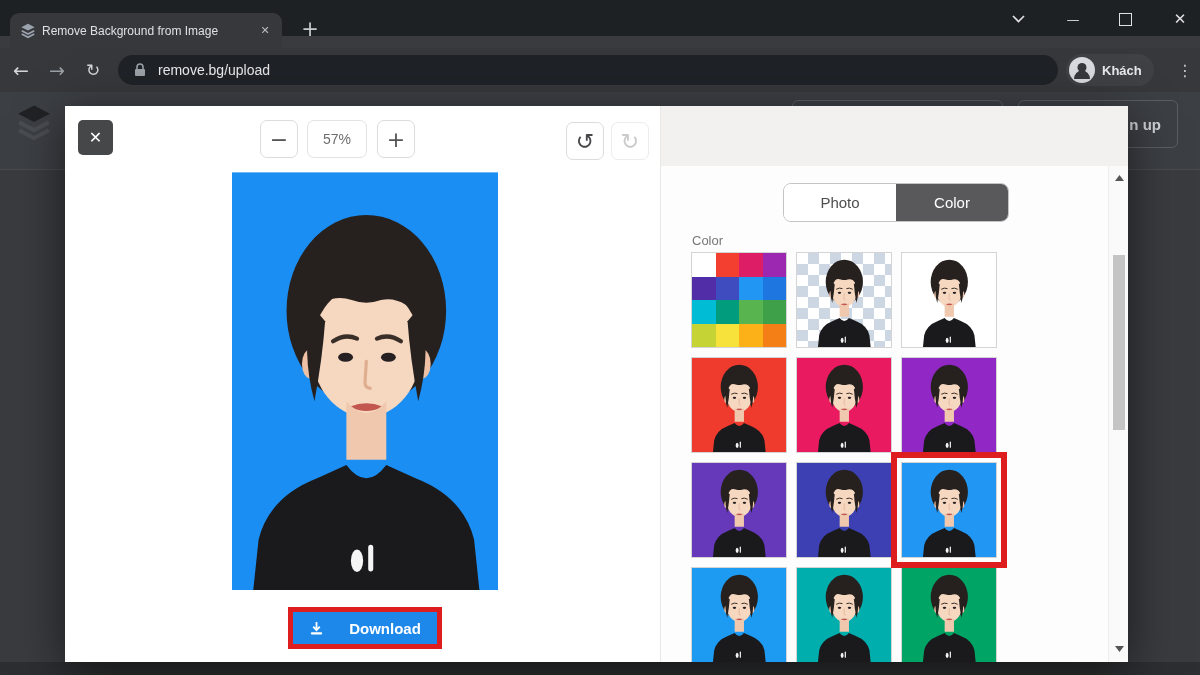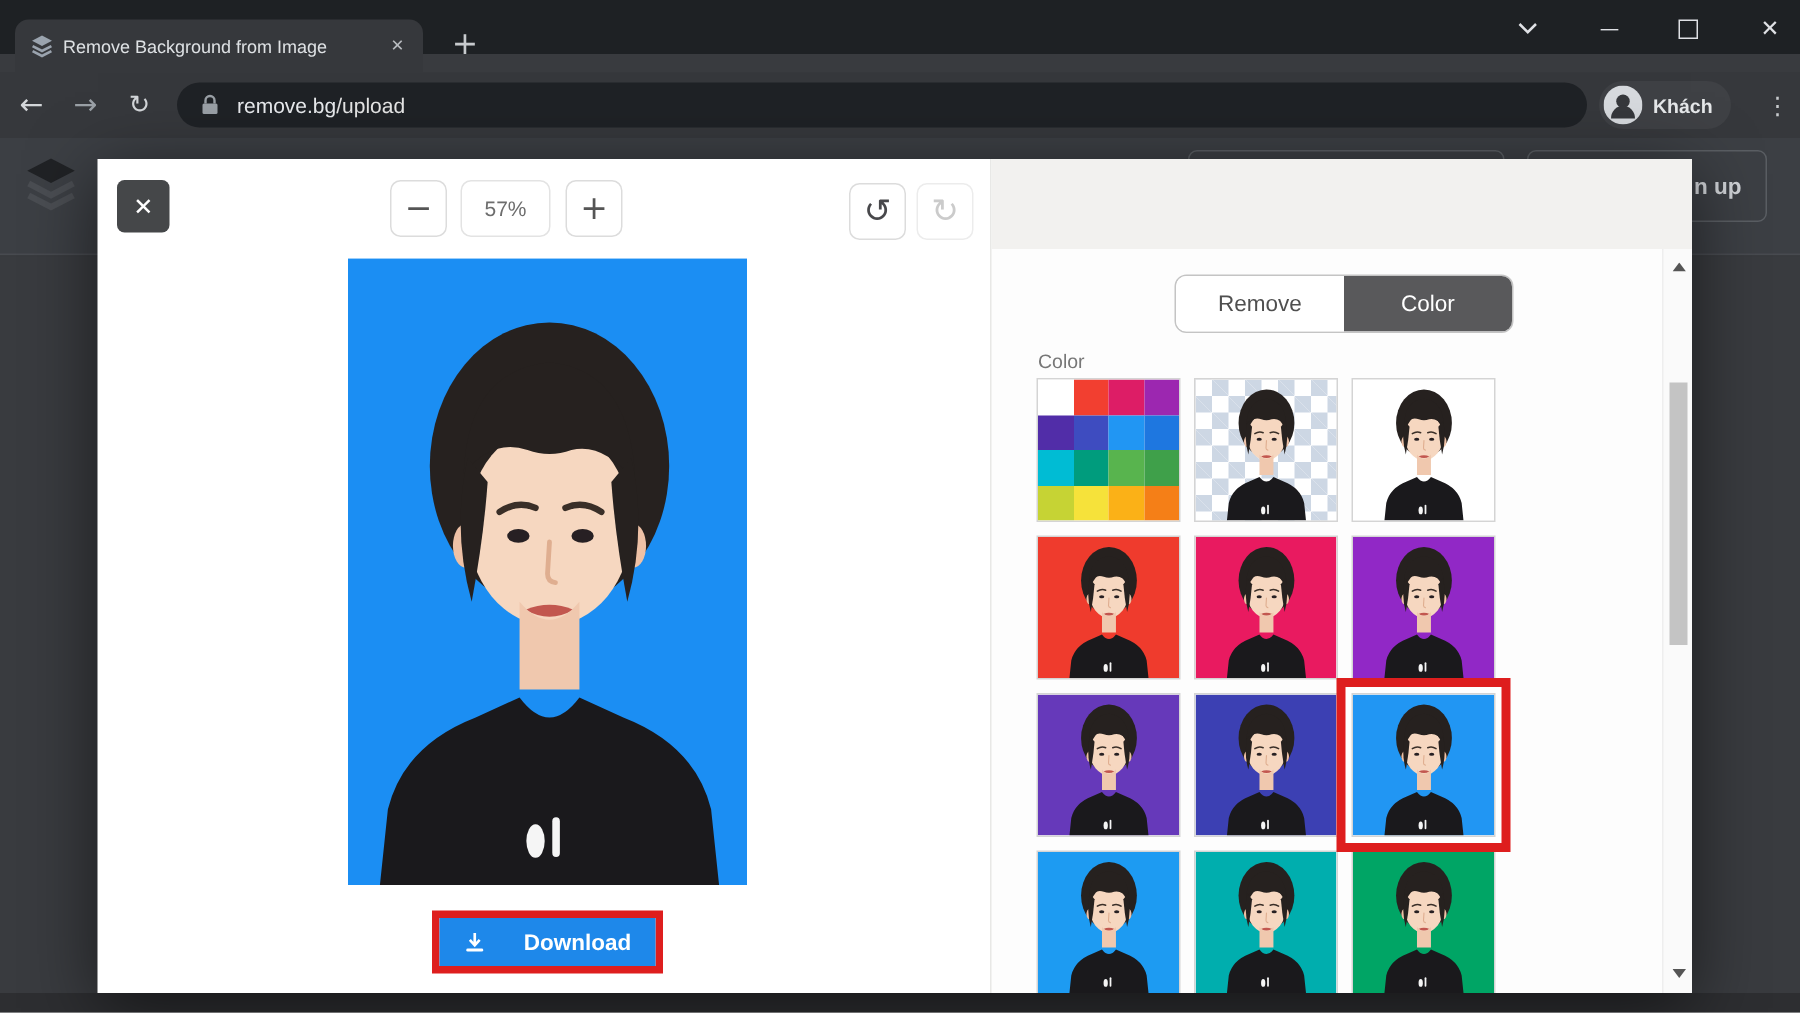--- a/index.html
+++ b/index.html
@@ -194,21 +194,21 @@
           </svg>
         <span>Download</span>
       </div>
     </div>
 
     <div class="panel">
       <div class="panel-header">
       </div>
 
       <div class="toggle">
-        <div class="toggle-half toggle-photo">Remove</div>
+        <div class="toggle-half toggle-photo">Photo</div>
         <div class="toggle-half toggle-color">Color</div>
       </div>
 
       <div class="color-label">Color</div>
 
       <div class="grid">
           <div class="cell">
             <div class="palette">
               <span style="background: rgb(255, 255, 255);"></span>
               <span style="background: rgb(242, 63, 48);"></span>

